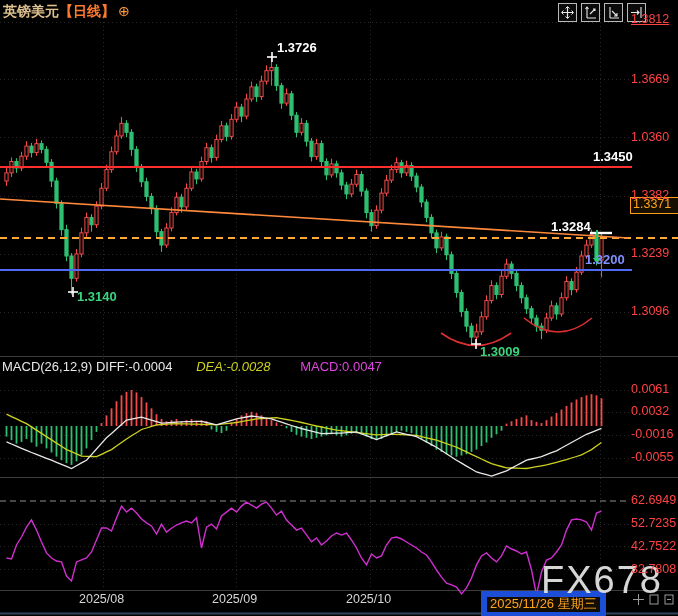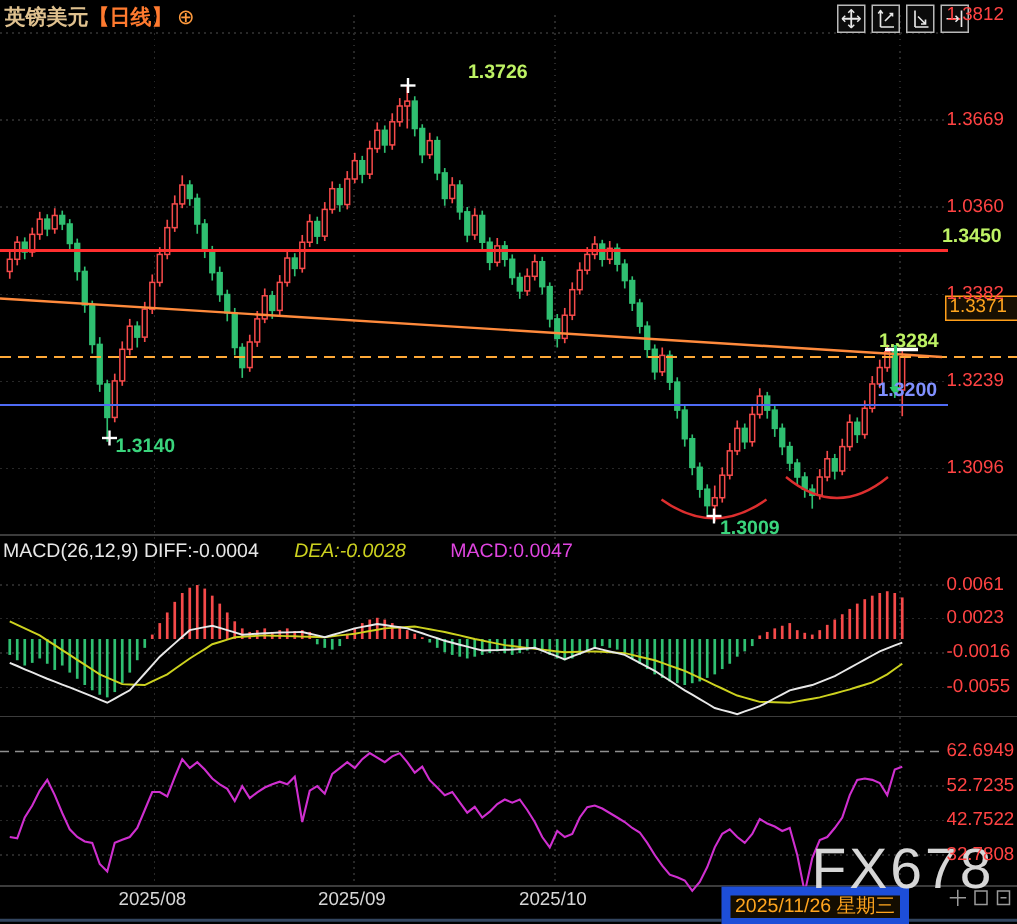--- a/index.html
+++ b/index.html
@@ -12,21 +12,21 @@
   .ttl .per{color:#ff7a2f;}
   .ttl .add{color:#ff9a3d;font-weight:normal;font-size:14px;margin-left:3px;}
   .toolbar{right:32px;top:3px;display:flex;gap:4px;}
   .tool{width:17px;height:17px;border:1px solid #b9b9b9;background:#0b0b0b;
         display:flex;align-items:center;justify-content:center;}
   .axis-lb{left:631px;width:47px;font-size:12.5px;color:#ff4343;}
   .macd-lb,.rsi-lb{left:631px;width:47px;font-size:12.5px;color:#ff4343;}
   .tag-box{left:630px;width:45px;height:15px;border:1px solid #ff9f1a;background:#170f02;
            color:#ffa51e;font-size:12.5px;text-align:left;padding-left:2px;}
   .lbl{font-size:13px;font-weight:bold;}
-  .red{color:#bef264;margin-left:35px;} .grn{color:#3ad47c;} .blu{color:#8090ff;}
+  .red{color:#ffffff;} .grn{color:#3ad47c;} .blu{color:#8090ff;}
   .ind-hdr{left:2px;font-size:13px;color:#e8e8e8;}
   .ind-hdr .y{color:#cdd21f;margin-left:20px;font-style:italic;}
   .ind-hdr .m{color:#e045e0;margin-left:26px;}
   .month{font-size:12.5px;color:#d6d6d6;top:593px;}
   .date-box{left:481px;top:591px;font-size:13px;color:#ffa51e;background:#140d01;
             border:6px solid #1d4ed8;padding:0 3px;height:15px;}
   .wm{left:541px;top:560px;font-size:38px;color:#e2e2e2;letter-spacing:2px;opacity:.95;}
   .mini-icons{right:4px;top:591px;display:flex;gap:5px;align-items:center;}
 </style>
 </head>
@@ -514,28 +514,28 @@
     </span>
     <span>
       <svg width="10" height="11" viewBox="0 0 10 11">
           <rect x="1" y="1" width="8" height="9" fill="none" stroke="#9a9a9a"></rect>
           <path d="M3 5.5h4" stroke="#9a9a9a"></path>
         </svg>
     </span>
   </div>
 
   <div class="ovl wm">FX678</div>
-<div class="ovl axis-lb" style="top: 3px;">1.3812</div>
+<div class="ovl axis-lb" style="top: 13px; text-decoration: underline;">1.3812</div>
     <div class="ovl axis-lb" style="top: 72.9886px;">1.3669</div>
     <div class="ovl axis-lb" style="top: 130.977px;">1.0360</div>
     <div class="ovl axis-lb" style="top: 189.371px;">1.3382</div>
     <div class="ovl axis-lb" style="top: 247.36px;">1.3239</div>
     <div class="ovl axis-lb" style="top: 305.349px;">1.3096</div>
     <div class="ovl macd-lb" style="top: 383.033px;">0.0061</div>
-    <div class="ovl macd-lb" style="top: 405.439px;">0.0023</div>
+    <div class="ovl macd-lb" style="top: 405.439px;">0.0032</div>
     <div class="ovl macd-lb" style="top: 428.434px;">-0.0016</div>
     <div class="ovl macd-lb" style="top: 451.429px;">-0.0055</div>
     <div class="ovl rsi-lb" style="top: 494px;">62.6949</div>
     <div class="ovl rsi-lb" style="top: 517px;">52.7235</div>
     <div class="ovl rsi-lb" style="top: 540px;">42.7522</div>
     <div class="ovl rsi-lb" style="top: 563px;">32.7808</div>
     <div class="ovl month" style="left: 79px;">2025/08</div>
     <div class="ovl month" style="left: 212px;">2025/09</div>
     <div class="ovl month" style="left: 346px;">2025/10</div>
   </div>

